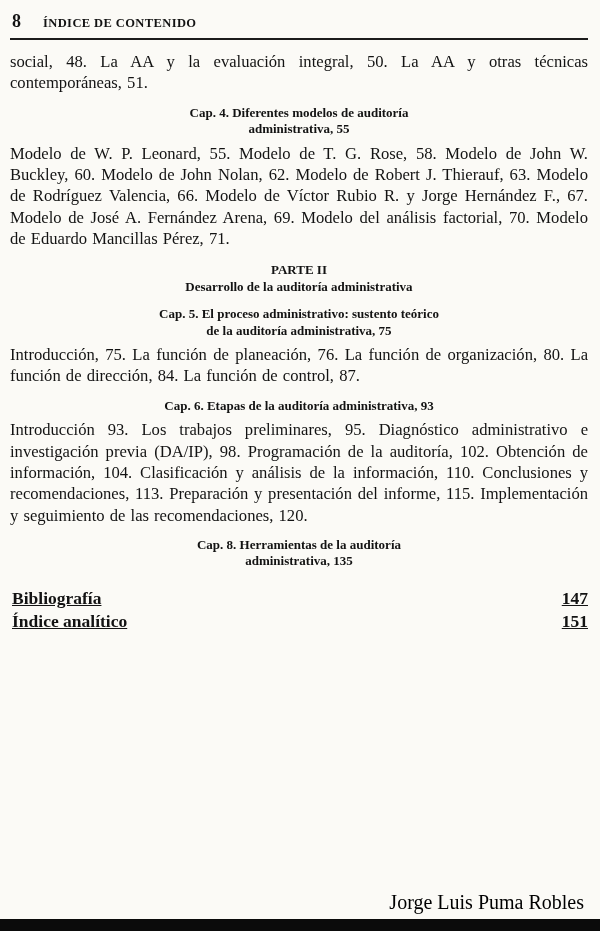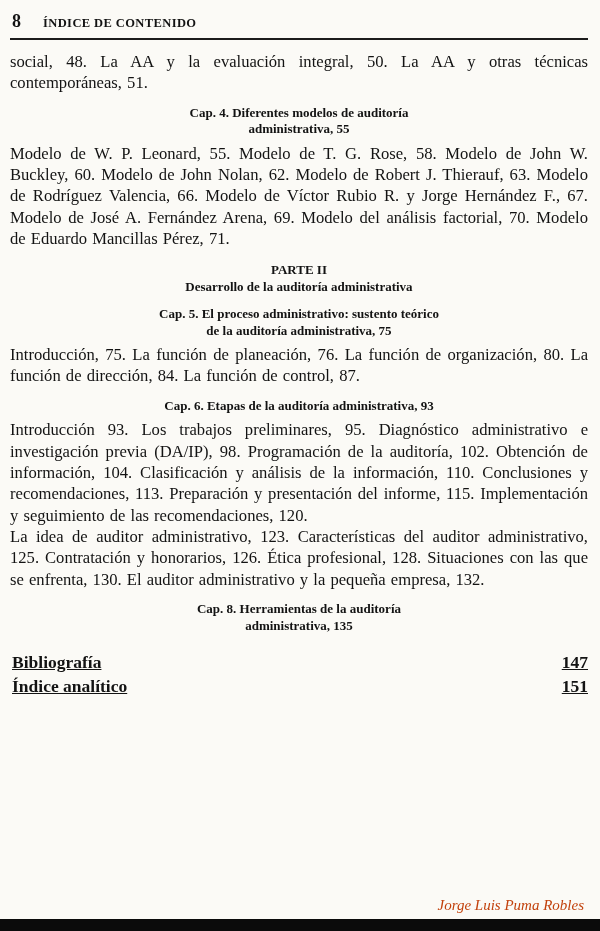--- a/index.html
+++ b/index.html
@@ -30,23 +30,22 @@
     line-height: 1.26;
     margin: 11px 0 5px 0;
   }
   .part-heading { margin-top: 13px; }
   .back-matter { margin-top: 17px; font-weight: bold; font-size: 17.5px; padding-left: 2px; }
   .back-row { display: flex; justify-content: space-between; line-height: 1.35; text-decoration: underline; }
   .signature {
     position: absolute;
     right: 16px;
     bottom: 17px;
-    font-style: italic;
-    font-size: 15px;
-    color: #c2410c;
+    font-size: 20px;
+    color: #000000;
   }
   .scan-edge {
     position: absolute;
     left: 0; right: 0; bottom: 0;
     height: 12px;
     background: #0b0b0b;
   }
 </style>
 </head>
 <body>
@@ -68,21 +67,20 @@
   <h2 class="part-heading">PARTE II
 Desarrollo de la auditoría administrativa</h2>
 
   <h2 class="chapter-heading">Cap. 5. El proceso administrativo: sustento teórico
 de la auditoría administrativa, 75</h2>
   <p class="body-text">Introducción, 75. La función de planeación, 76. La función de organización, 80. La función de dirección, 84. La función de control, 87.</p>
 
   <h2 class="chapter-heading">Cap. 6. Etapas de la auditoría administrativa, 93</h2>
   <p class="body-text">Introducción 93. Los trabajos preliminares, 95. Diagnóstico administrativo e investigación previa (DA/IP), 98. Programación de la auditoría, 102. Obtención de información, 104. Clasificación y análisis de la información, 110. Conclusiones y recomendaciones, 113. Preparación y presentación del informe, 115. Implementación y seguimiento de las recomendaciones, 120.</p>
 
-  <p class="body-text">La idea de auditor administrativo, 123. Características del auditor administrativo, 125. Contratación y honorarios, 126. Ética profesional, 128. Situaciones con las que se enfrenta, 130. El auditor administrativo y la pequeña empresa, 132.</p>
 
   <h2 class="chapter-heading">Cap. 8. Herramientas de la auditoría
 administrativa, 135</h2>
 
   <div class="back-matter">
     <div class="back-row">
       <span>Bibliografía</span>
       <span>147</span>
     </div>
     <div class="back-row">

